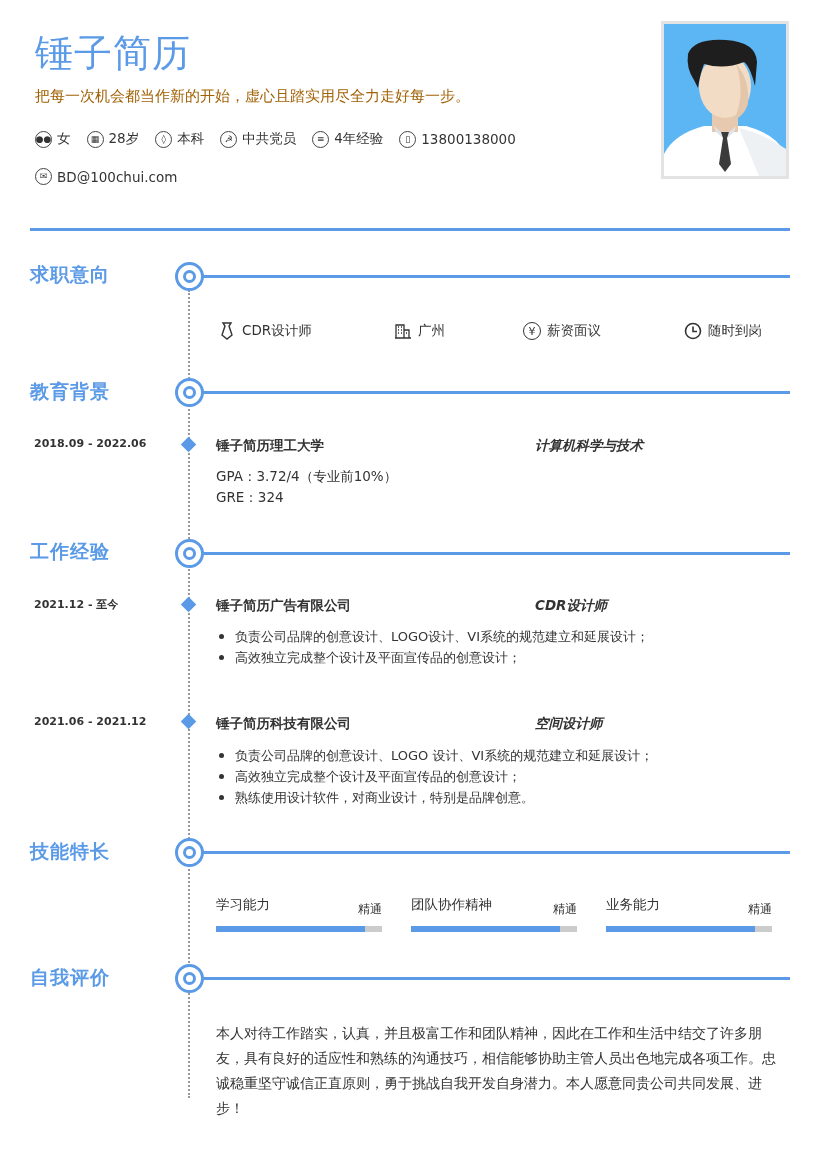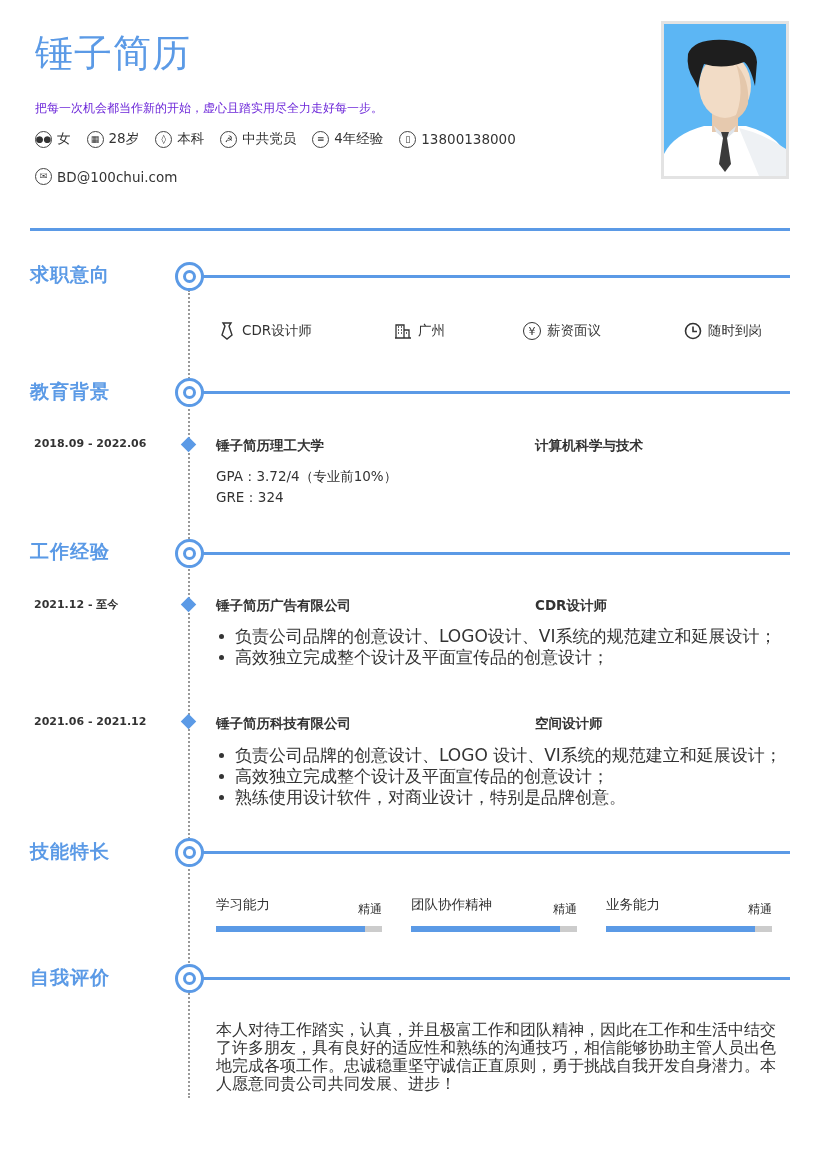--- a/index.html
+++ b/index.html
@@ -1,20 +1,20 @@
 <!DOCTYPE html>
 <html><head>
 <meta charset="utf-8">
 <style>
   * { margin: 0; padding: 0; box-sizing: border-box; }
   html, body { width: 820px; height: 1160px; background: #ffffff; }
   body { font-family: "DejaVu Sans", "Liberation Sans", sans-serif; color: #333; position: relative; overflow: hidden; }
 
   .name { position: absolute; left: 35px; top: 28px; font-size: 38px; color: #5b9ae6; letter-spacing: 1px; font-weight: normal; }
-  .motto { position: absolute; left: 35px; top: 100px; font-size: 12px; color: #6d28d9; }
+  .motto { position: absolute; left: 35px; top: 87px; font-size: 15px; color: #a16207; }
   .info-row { position: absolute; left: 35px; display: flex; align-items: center; font-size: 13.5px; color: #333; }
   .info-row.r1 { top: 130px; }
   .info-row.r2 { top: 168px; }
   .info-item { display: flex; align-items: center; margin-right: 16px; }
   .info-icon { width: 17px; height: 17px; border: 1.4px solid #444; border-radius: 50%; display: inline-flex; align-items: center; justify-content: center; font-size: 9px; color: #333; margin-right: 5px; line-height: 1; }
 
   .photo { position: absolute; left: 661px; top: 21px; width: 128px; height: 158px; border: 3px solid #e3e3e3; background: #5cb6f4; overflow: hidden; }
 
   .top-rule { position: absolute; left: 30px; top: 228px; width: 760px; height: 3px; background: #5b9ae6; }
 
@@ -26,33 +26,33 @@
   .sec-line { position: absolute; left: 203px; width: 587px; height: 3px; background: #5b9ae6; }
 
   .intent-row { position: absolute; top: 322px; left: 218px; width: 560px; display: flex; font-size: 13.5px; color: #333; }
   .intent-item { display: flex; align-items: center; position: absolute; }
   .intent-icon { width: 18px; height: 18px; display: inline-flex; align-items: center; justify-content: center; margin-right: 6px; font-size: 11px; color: #333; }
   .circ { border: 1.5px solid #333; border-radius: 50%; }
 
   .date { position: absolute; left: 34px; font-size: 11px; font-weight: bold; color: #333; }
   .diamond { position: absolute; left: 183px; width: 11px; height: 11px; background: #5b9ae6; transform: rotate(45deg); }
   .org { position: absolute; left: 216px; font-size: 13.5px; font-weight: bold; color: #333; }
-  .role { position: absolute; left: 535px; font-size: 13.5px; font-weight: bold; color: #333; }
+  .role { position: absolute; left: 535px; font-size: 13.5px; font-weight: bold; color: #333; font-style: italic; }
   .detail { position: absolute; left: 216px; font-size: 13.5px; color: #333; line-height: 21px; }
-  .bullets { position: absolute; left: 216px; font-size: 17px; color: #333; list-style: none; line-height: 21px; }
+  .bullets { position: absolute; left: 216px; font-size: 13px; color: #333; list-style: none; line-height: 21px; }
   .bullets li { position: relative; padding-left: 19px; }
   .bullets li::before { content: ""; position: absolute; left: 3px; top: 8px; width: 5px; height: 5px; border-radius: 50%; background: #333; }
 
   .skill { position: absolute; top: 896px; width: 166px; }
   .skill-top { display: flex; justify-content: space-between; align-items: flex-end; font-size: 13.5px; color: #333; height: 22px; }
   .skill-level { font-size: 12px; }
   .skill-bar { margin-top: 8px; height: 6px; background: #cccccc; position: relative; }
   .skill-fill { position: absolute; left: 0; top: 0; bottom: 0; background: #5b9ae6; }
 
-  .eval { position: absolute; left: 216px; top: 1021px; width: 565px; font-size: 16px; color: #333; line-height: 18px; }
+  .eval { position: absolute; left: 216px; top: 1021px; width: 565px; font-size: 14px; color: #333; line-height: 25px; }
 </style>
 </head>
 <body>
 
 <h1 class="name">锤子简历</h1>
 <p class="motto">把每一次机会都当作新的开始，虚心且踏实用尽全力走好每一步。</p>
 
 <div class="info-row r1">
   <span class="info-item">
     <span class="info-icon">●●</span>

